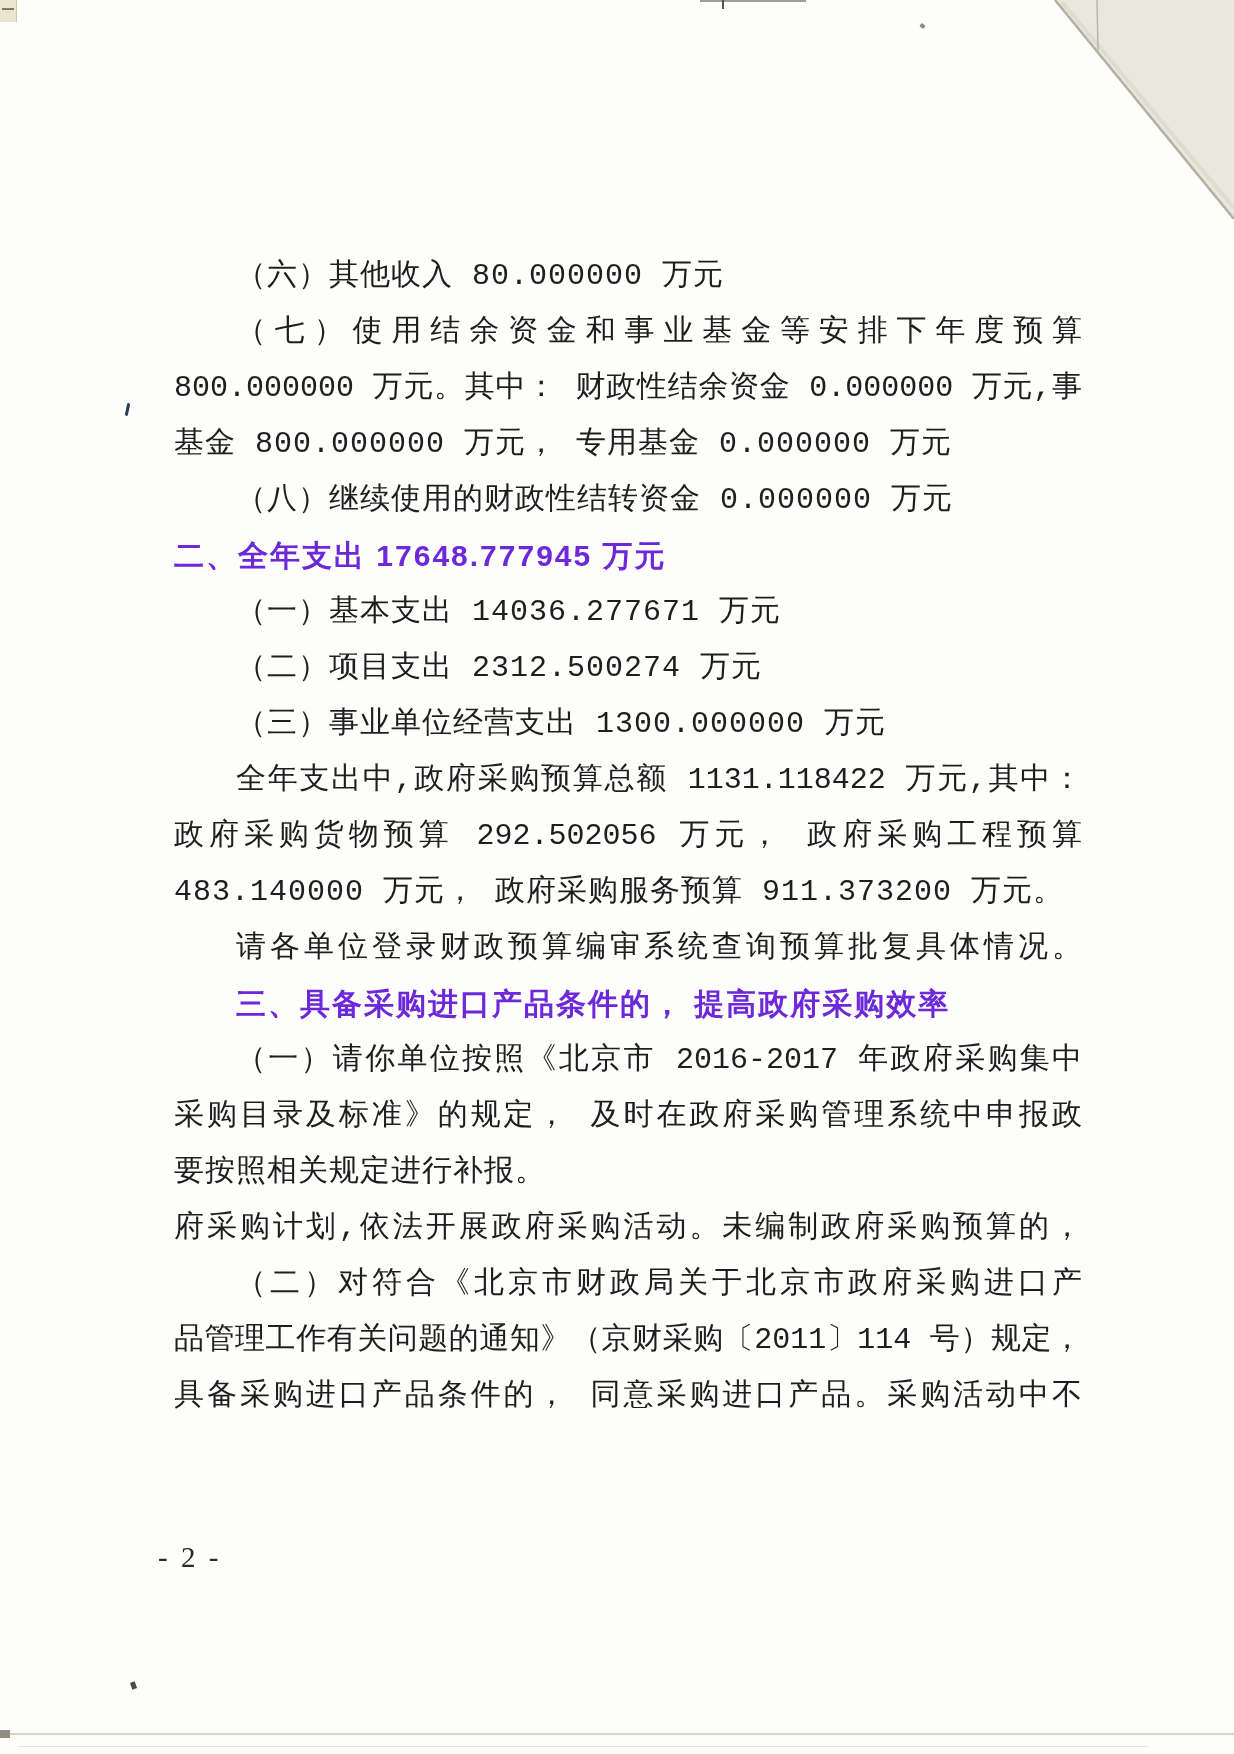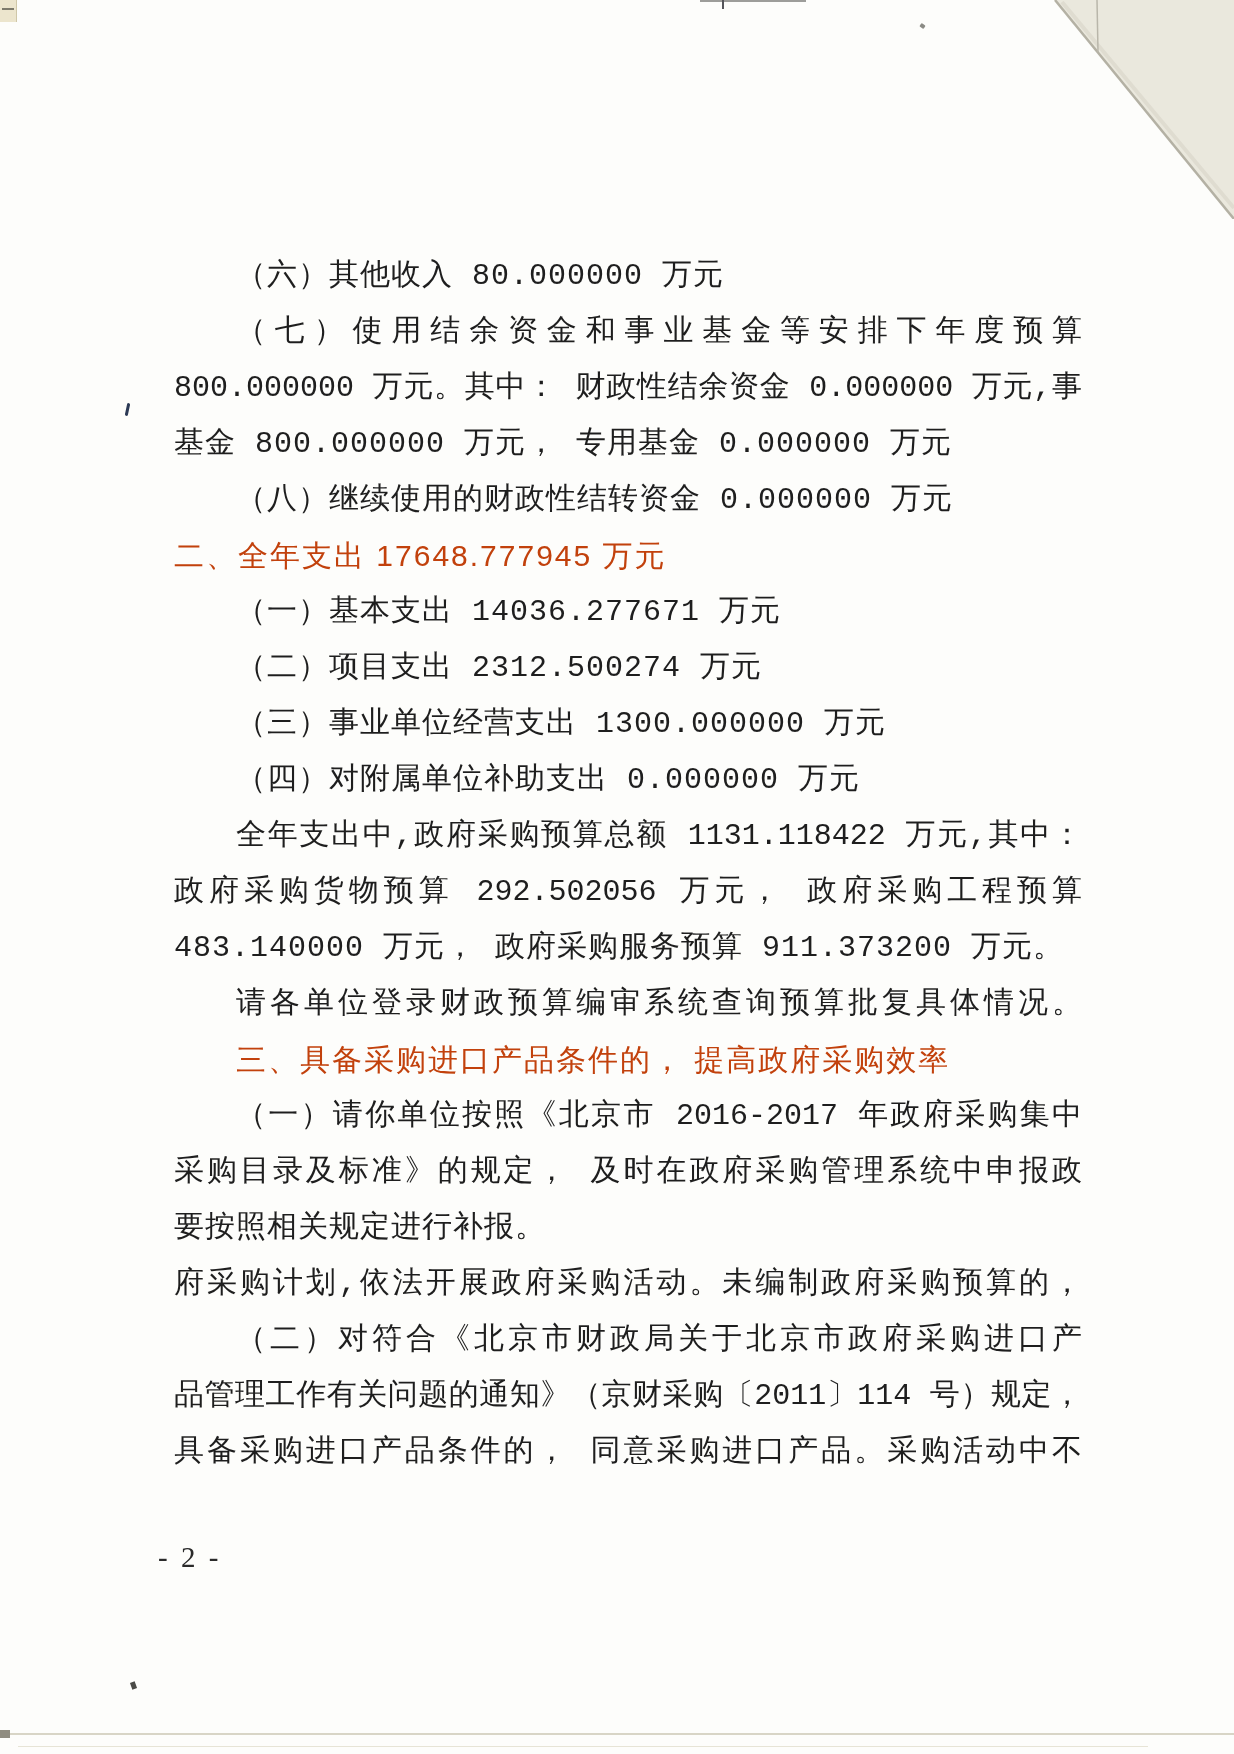--- a/index.html
+++ b/index.html
@@ -24,21 +24,21 @@
   
   .textblock{
     position:absolute;left:174px;top:248px;width:908px;
     font-size:30px;line-height:56px;color:#1e1e1e;
   }
   .line{height:56px;overflow:hidden;white-space:nowrap;letter-spacing:1px;font-family:Liberation Mono, monospace;}
   .line.j{white-space:normal;letter-spacing:0;text-align:justify;text-align-last:justify;text-justify:inter-character;}
   .ind{text-indent:62px;}
   .head{
     font-family:"Liberation Sans","DejaVu Sans",sans-serif;
-    font-weight:400;color:#c2410c;letter-spacing:2px;
+    font-weight:700;color:#6d28d9;letter-spacing:2px;
   }
   .page-number{
     position:absolute;left:158px;top:1537px;
     font-size:29px;line-height:40px;color:#2a2a2a;letter-spacing:3px;white-space:nowrap;
   }
 </style>
 </head>
 <body>
 
 <svg class="corner-fold" viewBox="0 0 180 219" aria-hidden="true">
@@ -61,21 +61,20 @@
 <div class="textblock">
   <div class="line ind">（六）其他收入 80.000000 万元</div>
   <div class="line ind j">（七）使用结余资金和事业基金等安排下年度预算</div>
   <div class="line j">800.000000 万元。其中： 财政性结余资金 0.000000 万元,事业</div>
   <div class="line">基金 800.000000 万元， 专用基金 0.000000 万元</div>
   <div class="line ind">（八）继续使用的财政性结转资金 0.000000 万元</div>
   <div class="line head">二、全年支出 17648.777945 万元</div>
   <div class="line ind">（一）基本支出 14036.277671 万元</div>
   <div class="line ind">（二）项目支出 2312.500274 万元</div>
   <div class="line ind">（三）事业单位经营支出 1300.000000 万元</div>
-  <div class="line ind">（四）对附属单位补助支出 0.000000 万元</div>
   <div class="line ind j">全年支出中,政府采购预算总额 1131.118422 万元,其中：</div>
   <div class="line j">政府采购货物预算 292.502056 万元， 政府采购工程预算</div>
   <div class="line">483.140000 万元， 政府采购服务预算 911.373200 万元。</div>
   <div class="line ind j">请各单位登录财政预算编审系统查询预算批复具体情况。</div>
   <div class="line ind head">三、具备采购进口产品条件的， 提高政府采购效率</div>
   <div class="line ind j">（一）请你单位按照《北京市 2016-2017 年政府采购集中</div>
   <div class="line j">采购目录及标准》的规定， 及时在政府采购管理系统中申报政</div>
   <div class="line">要按照相关规定进行补报。</div>
   <div class="line j">府采购计划,依法开展政府采购活动。未编制政府采购预算的，</div>
   <div class="line ind j">（二）对符合《北京市财政局关于北京市政府采购进口产</div>

